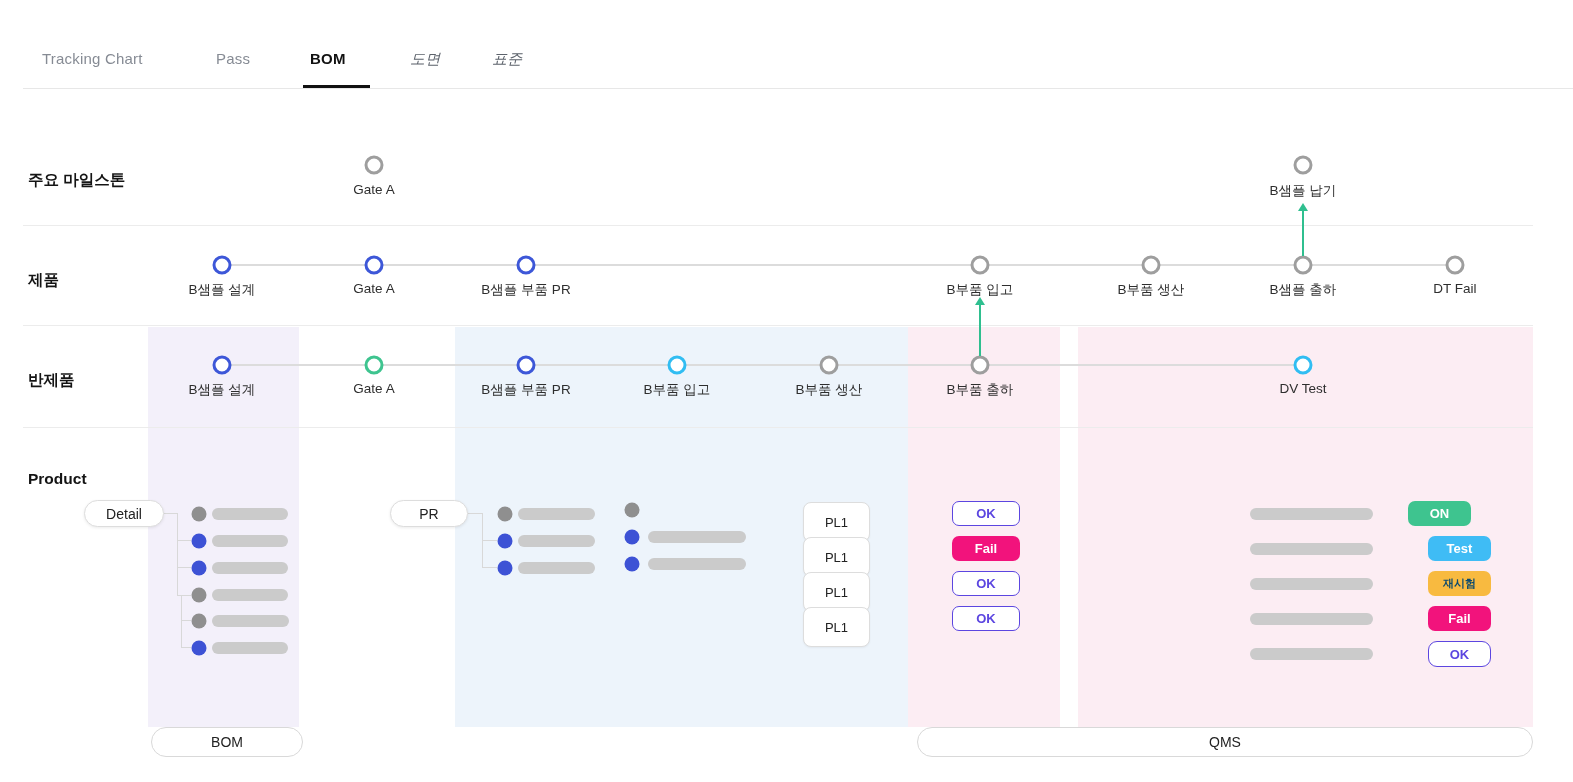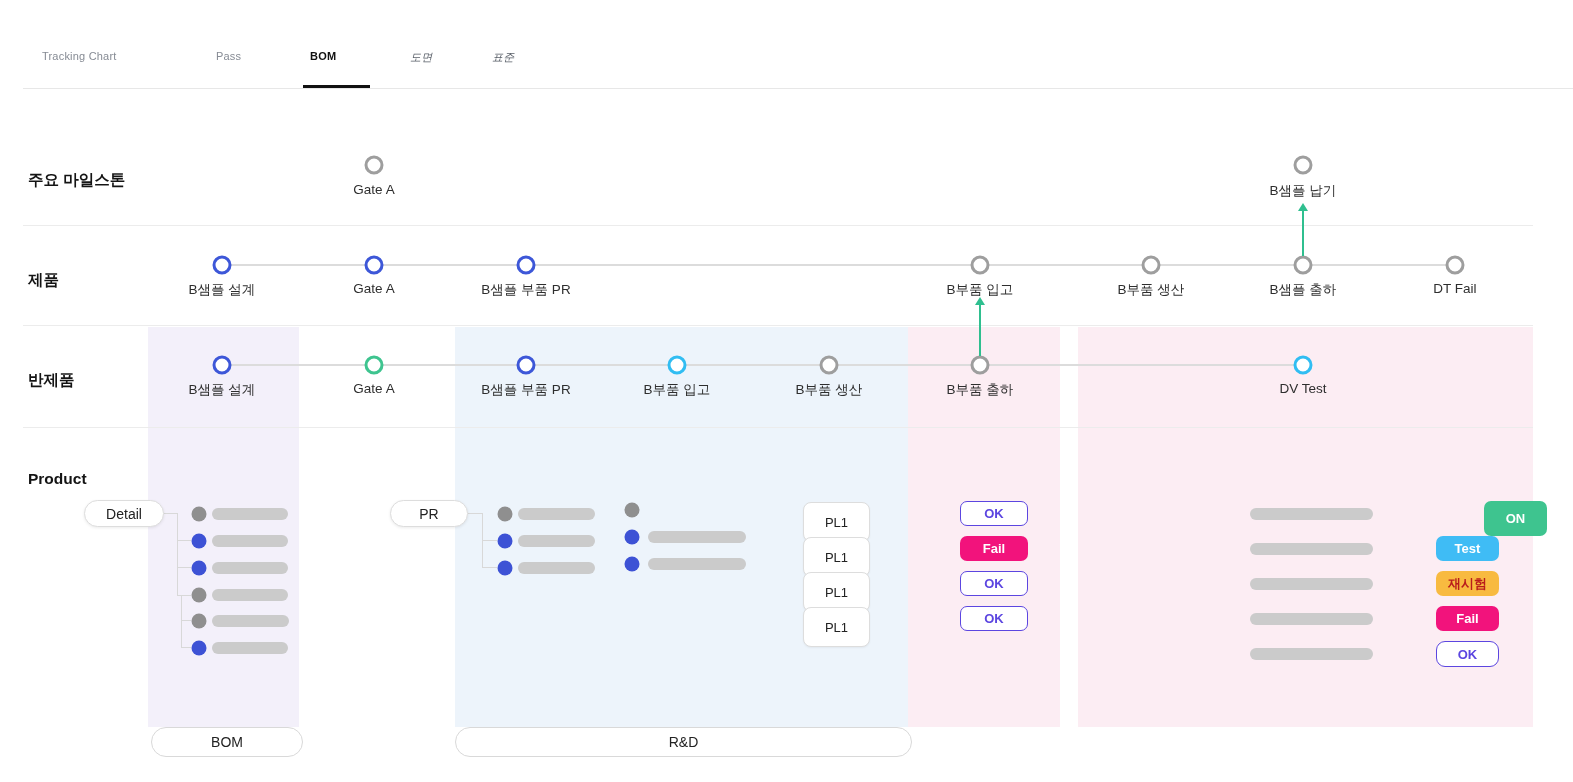--- a/index.html
+++ b/index.html
@@ -1,19 +1,19 @@
 <!DOCTYPE html>
 <html><head>
 <meta charset="utf-8">
 <style>
   html,body{margin:0;padding:0;background:#fff;}
   .stage{position:relative;width:1573px;height:782px;background:#fff;overflow:hidden;
          font-family:"Liberation Sans",sans-serif;}
   
-  .tab{position:absolute;top:50px;font-size:11px;letter-spacing:.2px;cursor:pointer;white-space:nowrap;}
+  .tab{position:absolute;top:50px;font-size:15px;letter-spacing:.2px;cursor:pointer;white-space:nowrap;}
   .tab.inactive{color:#868b94;}
   .tab.inactive-ko{color:#5c626b;font-style:italic;}
   .tab.active{color:#111;font-weight:bold;}
   .tab-underline{position:absolute;left:303px;top:85px;width:67px;height:4px;background:#111;}
   .tabs-divider{position:absolute;left:23px;right:0;top:88px;height:1px;background:#e7e7e7;}
   .hdiv{position:absolute;left:23px;width:1510px;height:1px;background:#ececec;z-index:3;}
   
   .band{position:absolute;top:327px;height:400px;z-index:0;}
   
   .row-label{position:absolute;left:28px;font-weight:bold;font-size:15.5px;color:#141414;z-index:4;white-space:nowrap;}
@@ -34,26 +34,26 @@
         justify-content:center;font-size:14px;color:#222;box-shadow:0 1px 3px rgba(0,0,0,.08);z-index:5;box-sizing:border-box;}
   .tline{position:absolute;background:#d8d8d8;z-index:1;}
   .tdot{position:absolute;width:15px;height:15px;border-radius:50%;transform:translate(-50%,-50%);z-index:2;}
   .tdot.gray{background:#8f8f8f;}
   .tdot.blue{background:#3d52d5;}
   .gbar{position:absolute;height:12px;border-radius:6px;background:#cbcbcb;transform:translateY(-50%);z-index:2;}
   .plbtn{position:absolute;left:803px;width:67px;height:40px;background:#fff;border:1px solid #ddd;border-radius:8px;
          display:flex;align-items:center;justify-content:center;font-size:13px;color:#222;cursor:pointer;
          box-shadow:0 1px 2px rgba(0,0,0,.05);z-index:5;box-sizing:border-box;}
   .chip{position:absolute;box-sizing:border-box;display:flex;align-items:center;justify-content:center;
-        font-weight:bold;font-size:13px;border-radius:7px;cursor:pointer;z-index:5;margin-left:8px;}
+        font-weight:bold;font-size:13px;border-radius:7px;cursor:pointer;z-index:5;}
   .chip.ok{background:#fff;border:1.5px solid #5c46e0;color:#5c46e0;}
   .chip.fail{background:#f2137c;color:#fff;}
   .chip.on{background:#3ec48f;color:#fff;}
   .chip.pass{background:#3fbcf5;color:#fff;}
-  .chip.retest{background:#f8ba40;color:#b91c1c;font-size:13px;}
+  .chip.retest{background:#f8ba40;color:#0c4a6e;font-size:11px;}
   
   .fbtn{position:absolute;top:727px;height:30px;background:#fff;border:1px solid #d9d9d9;border-radius:15px;
         display:flex;align-items:center;justify-content:center;font-size:14px;color:#222;cursor:pointer;
         box-sizing:border-box;z-index:5;}
 </style>
 </head>
 <body>
 
 <div class="stage">
 
@@ -169,22 +169,22 @@
   <div class="chip ok" style="left:952px;top:501px;width:68px;height:25px">OK</div>
   <div class="chip fail" style="left:952px;top:536px;width:68px;height:25px">Fail</div>
   <div class="chip ok" style="left:952px;top:571px;width:68px;height:25px">OK</div>
   <div class="chip ok" style="left:952px;top:606px;width:68px;height:25px">OK</div>
 
   <div class="gbar" style="left:1250px;top:514px;width:123px"></div>
   <div class="gbar" style="left:1250px;top:549px;width:123px"></div>
   <div class="gbar" style="left:1250px;top:584px;width:123px"></div>
   <div class="gbar" style="left:1250px;top:619px;width:123px"></div>
   <div class="gbar" style="left:1250px;top:654px;width:123px"></div>
-  <div class="chip on" style="left:1476px;top:501px;width:63px;height:35px">ON</div>
+  <div class="chip on" style="left:1408px;top:501px;width:63px;height:25px">ON</div>
   <div class="chip pass" style="left:1428px;top:536px;width:63px;height:25px">Test</div>
   <div class="chip retest" style="left:1428px;top:571px;width:63px;height:25px">재시험</div>
   <div class="chip fail" style="left:1428px;top:606px;width:63px;height:25px">Fail</div>
   <div class="chip ok" style="left:1428px;top:641px;width:63px;height:26px;border-radius:9px">OK</div>
 
   <div class="fbtn" style="left:151px;width:152px">BOM</div>
-  <div class="fbtn" style="left:455px;width:457px">R&amp;D</div>
+  <div class="fbtn" style="left:917px;width:616px">QMS</div>
 
 </div>
 
 </body></html>

